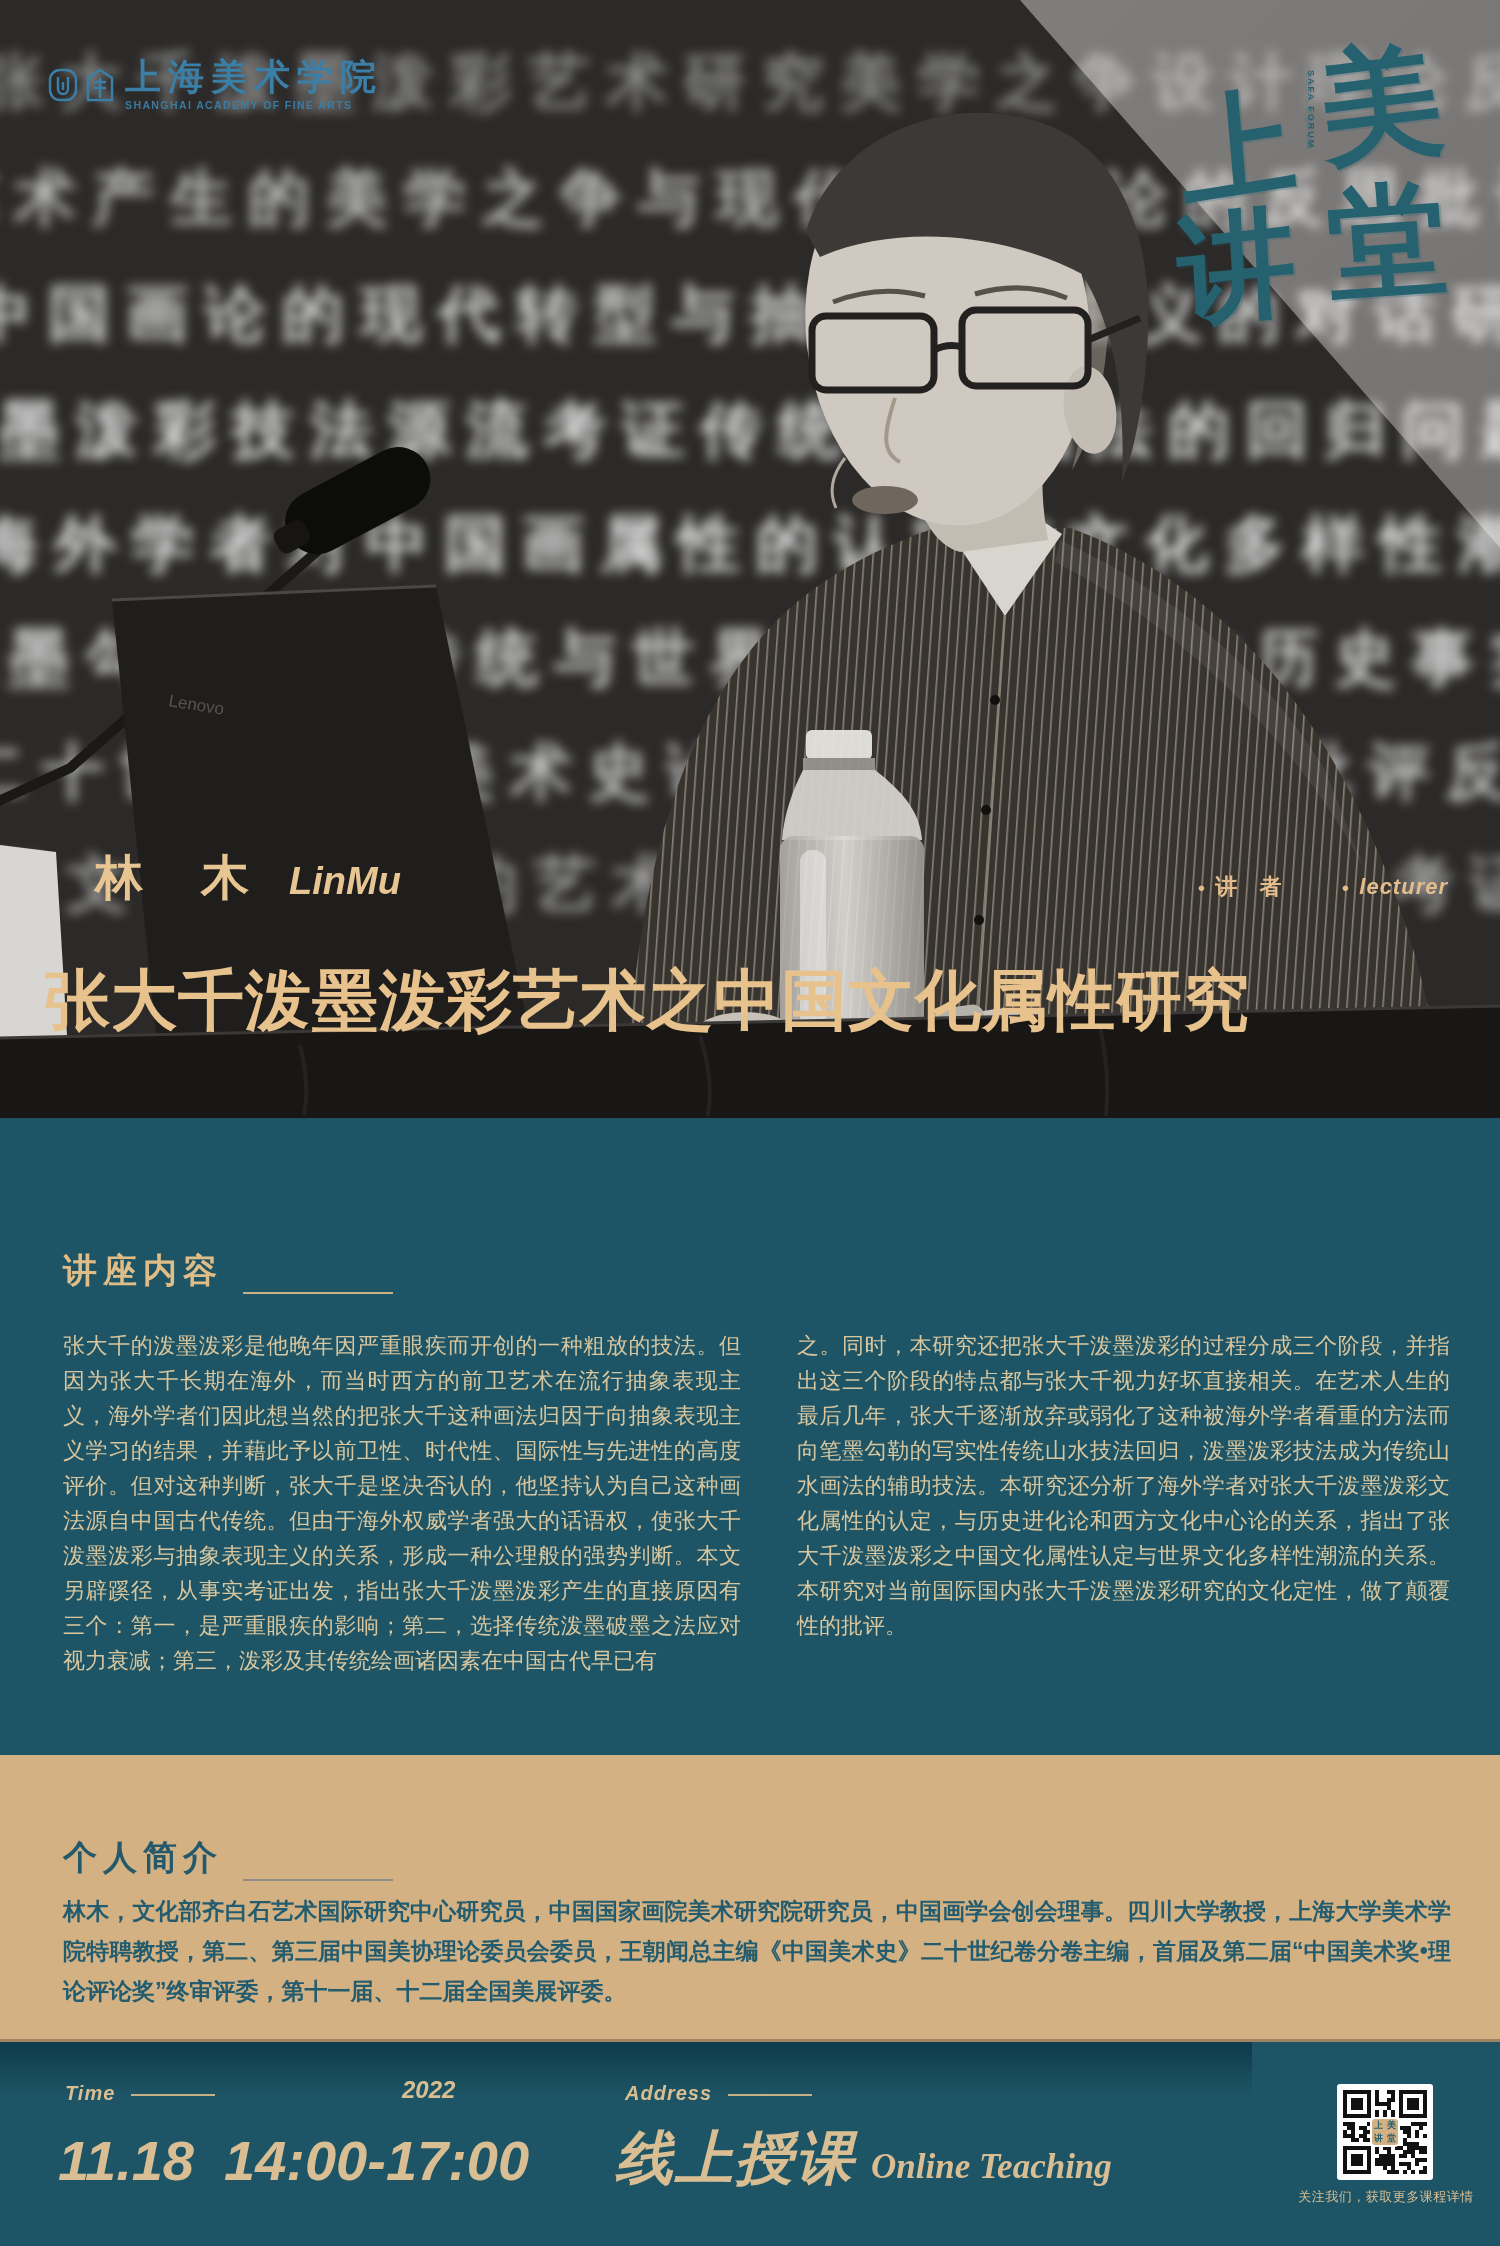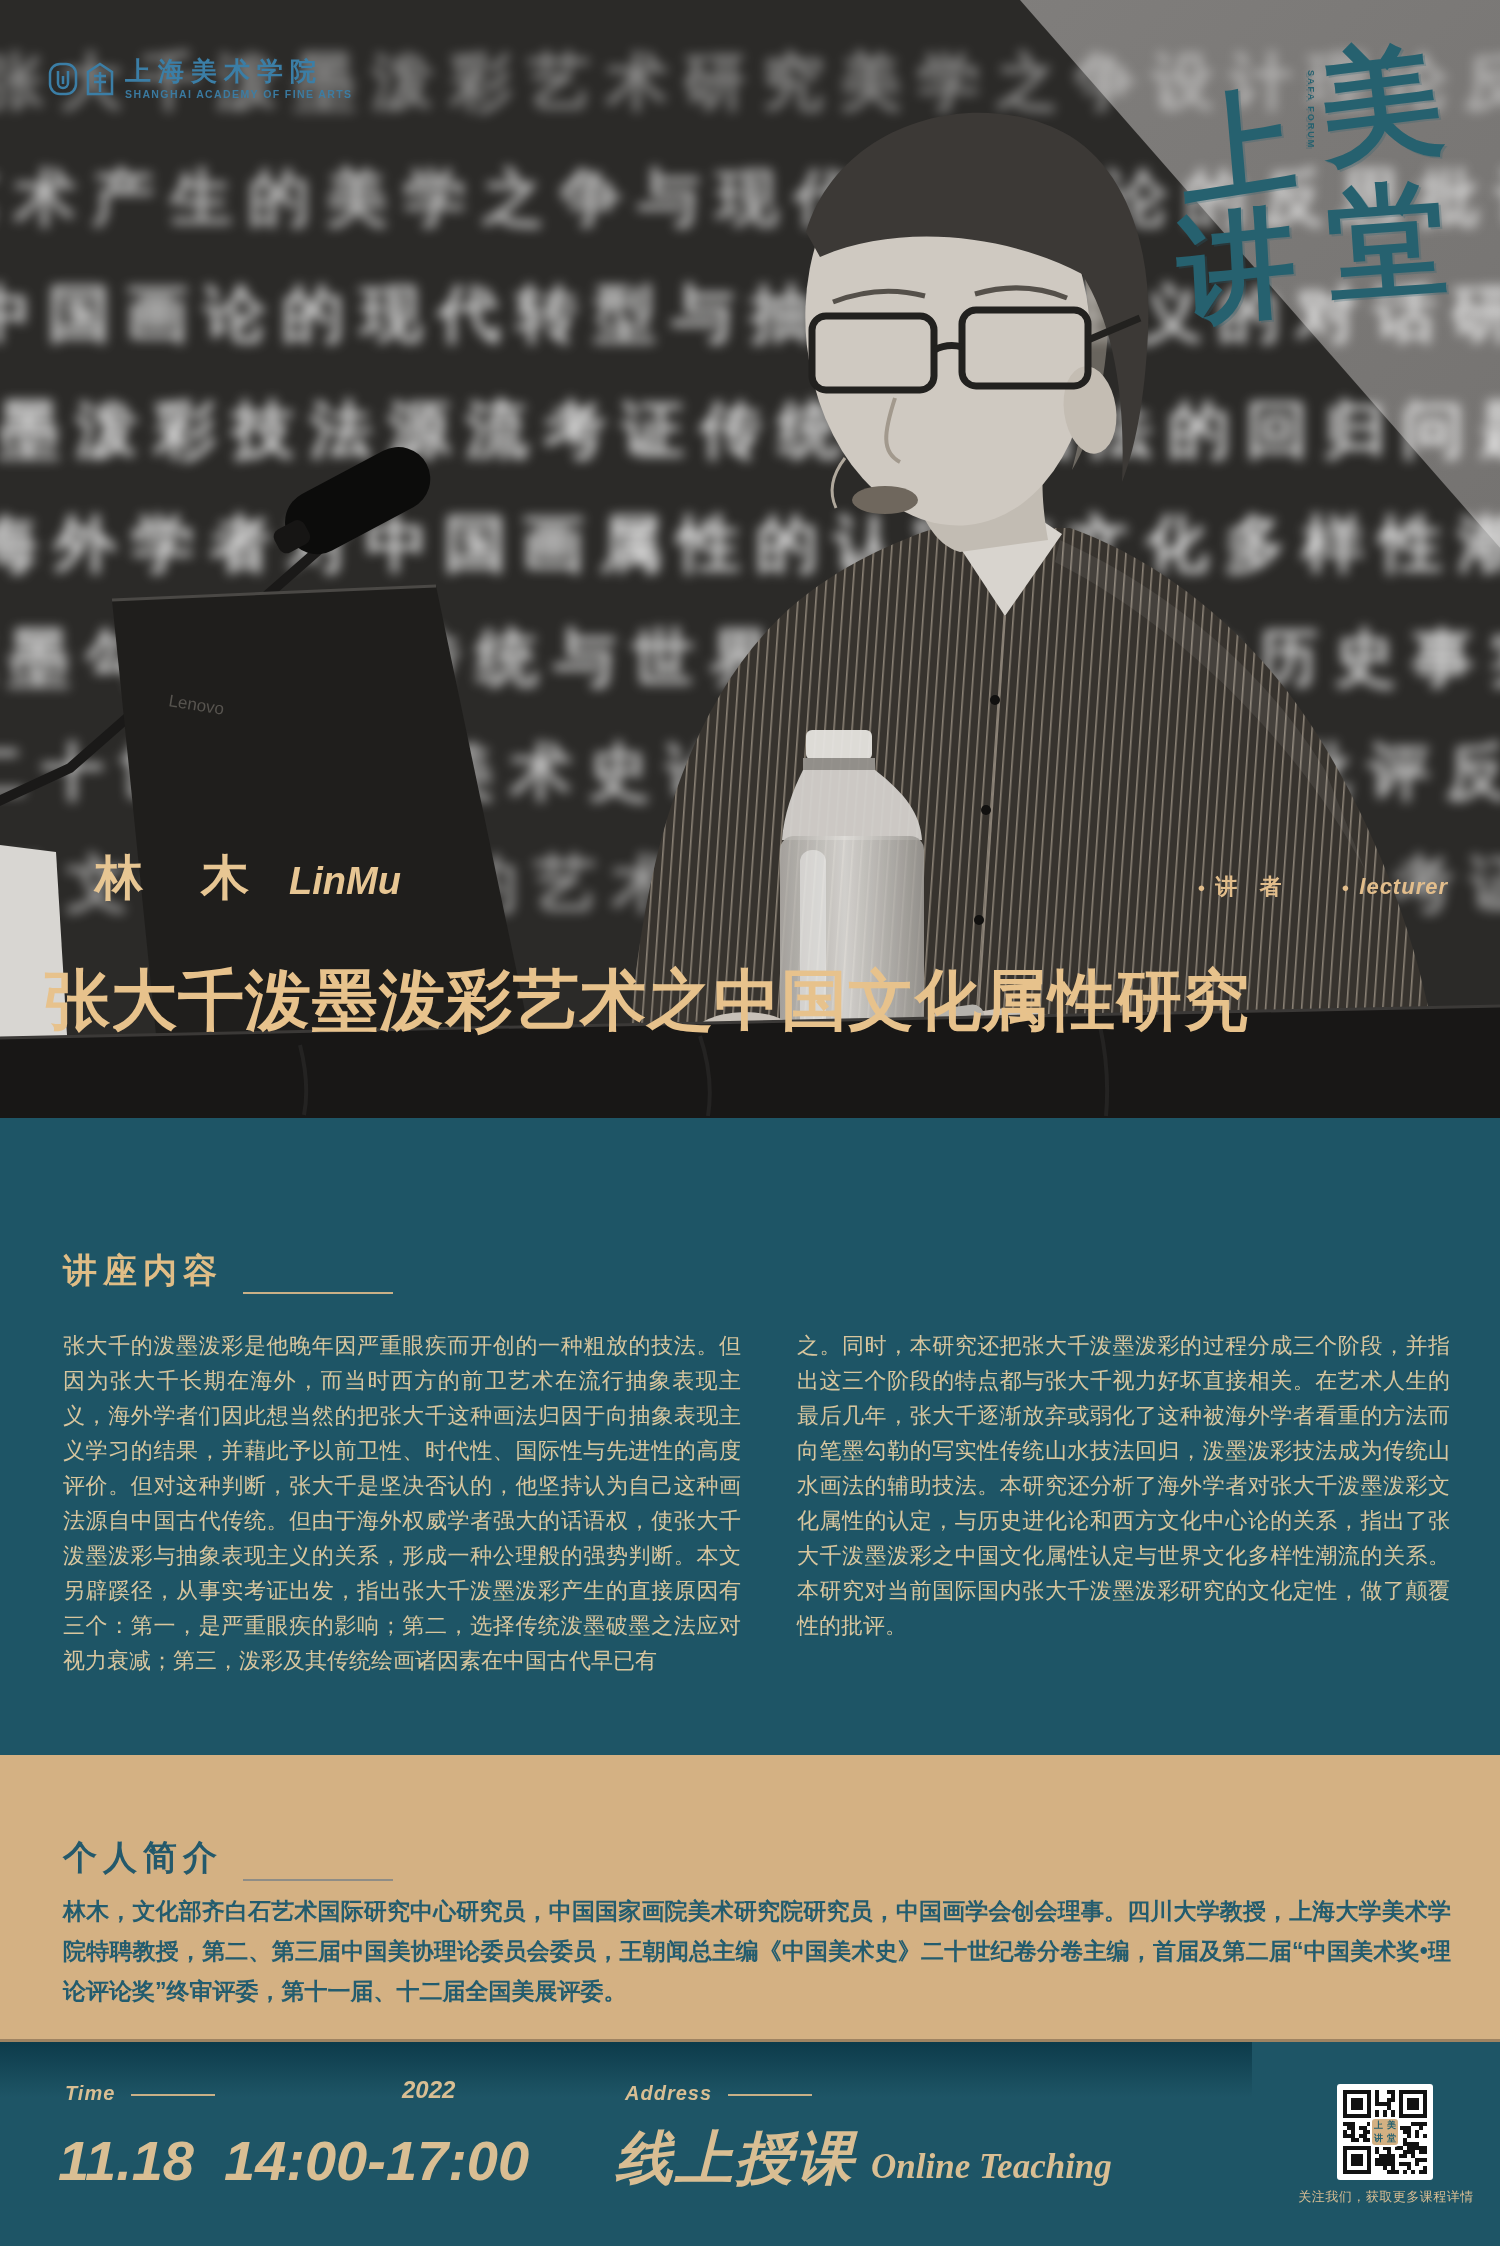--- a/index.html
+++ b/index.html
@@ -24,21 +24,21 @@
   .bg-row:nth-child(6){top:616px;opacity:.8;margin-left:-70px;}
   .bg-row:nth-child(7){top:730px;opacity:.72;margin-left:-36px;}
   .bg-row:nth-child(8){top:842px;opacity:.55;margin-left:-90px;}
   .figure-svg{position:absolute;left:0;top:0;width:1500px;height:1118px;}
 
   
   .academy{position:absolute;left:48px;top:58px;display:flex;align-items:center;gap:10px;color:#3B7EA6;}
   .seals{display:flex;gap:7px;}
   .academy-text{display:flex;flex-direction:column;line-height:1.1;}
   .academy-cn{font-family:"Liberation Serif","DejaVu Serif",serif;font-weight:bold;
-              font-size:26px;letter-spacing:7px;}
+              font-size:36px;letter-spacing:7px;}
   .academy-en{font-size:10.5px;letter-spacing:1.4px;margin-top:2px;font-weight:bold;opacity:.95;}
 
   
   .forum{position:absolute;right:52px;top:30px;width:270px;height:280px;color:#26616F;
          font-family:"Liberation Serif","DejaVu Serif",serif;font-weight:bold;}
   .forum span{position:absolute;text-shadow:2px 2px 0 rgba(38,97,111,.25);}
   .f1{left:2px;top:40px;font-size:116px;transform:rotate(-9deg) skewX(-4deg);}
   .f2{right:6px;top:-6px;font-size:122px;transform:rotate(-7deg);}
   .f3{left:0px;top:158px;font-size:118px;transform:rotate(-6deg) skewX(-3deg);}
   .f4{right:2px;top:132px;font-size:118px;transform:rotate(-4deg);}

